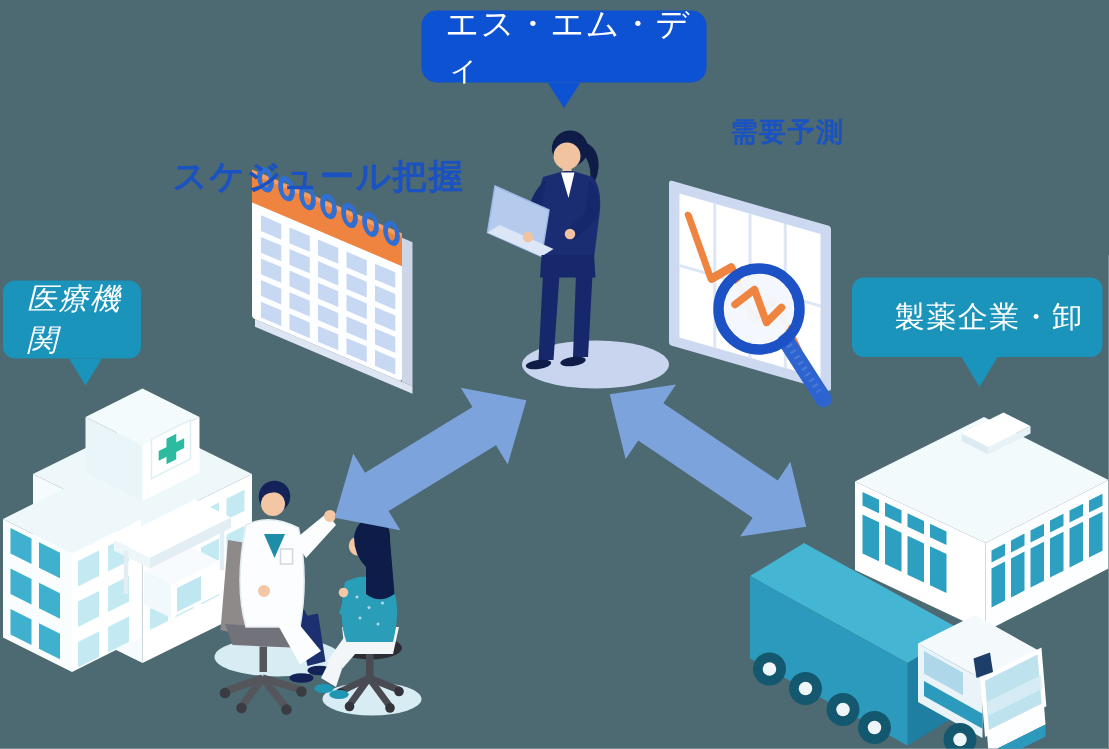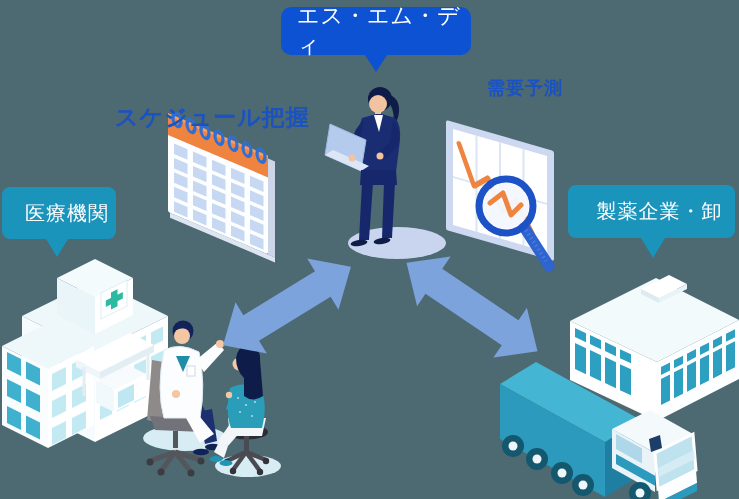--- a/index.html
+++ b/index.html
@@ -17,21 +17,21 @@
   .bubble.teal{background:var(--teal);border-radius:8px;font-size:20px;letter-spacing:1px;}
   .tail{position:absolute;top:100%;width:0;height:0;border-left:11px solid transparent;
         border-right:11px solid transparent;}
   .tail.blue{border-top:17px solid var(--primary-blue);}
   .tail.teal{border-top:18px solid var(--teal);}
   .heading{position:absolute;z-index:3;font-weight:bold;color:var(--heading-blue);letter-spacing:1px;}
   #h-schedule{left:115px;top:70px;font-size:23px;margin-top:32px;}
   #h-demand{left:471px;top:76px;font-size:18px;margin-left:16px;}
   #b-smd{left:281px;top:7px;width:190px;height:48px;}
   #b-smd .tail{left:84px;}
-  #b-medical{left:2px;top:187px;width:114px;height:52px;}
+  #b-medical{left:2px;top:187px;width:92px;height:52px;font-style:italic;}
   #b-medical .tail{left:44px;}
   #b-pharma{left:568px;top:185px;width:167px;height:53px;}
   #b-pharma .tail{left:73px;border-left-width:12px;border-right-width:12px;border-top-width:20px;}
 </style>
 </head>
 <body>
 
 <div class="canvas">
 
 <svg class="scene" width="739" height="499" viewBox="0 0 739 499" xmlns="http://www.w3.org/2000/svg">

